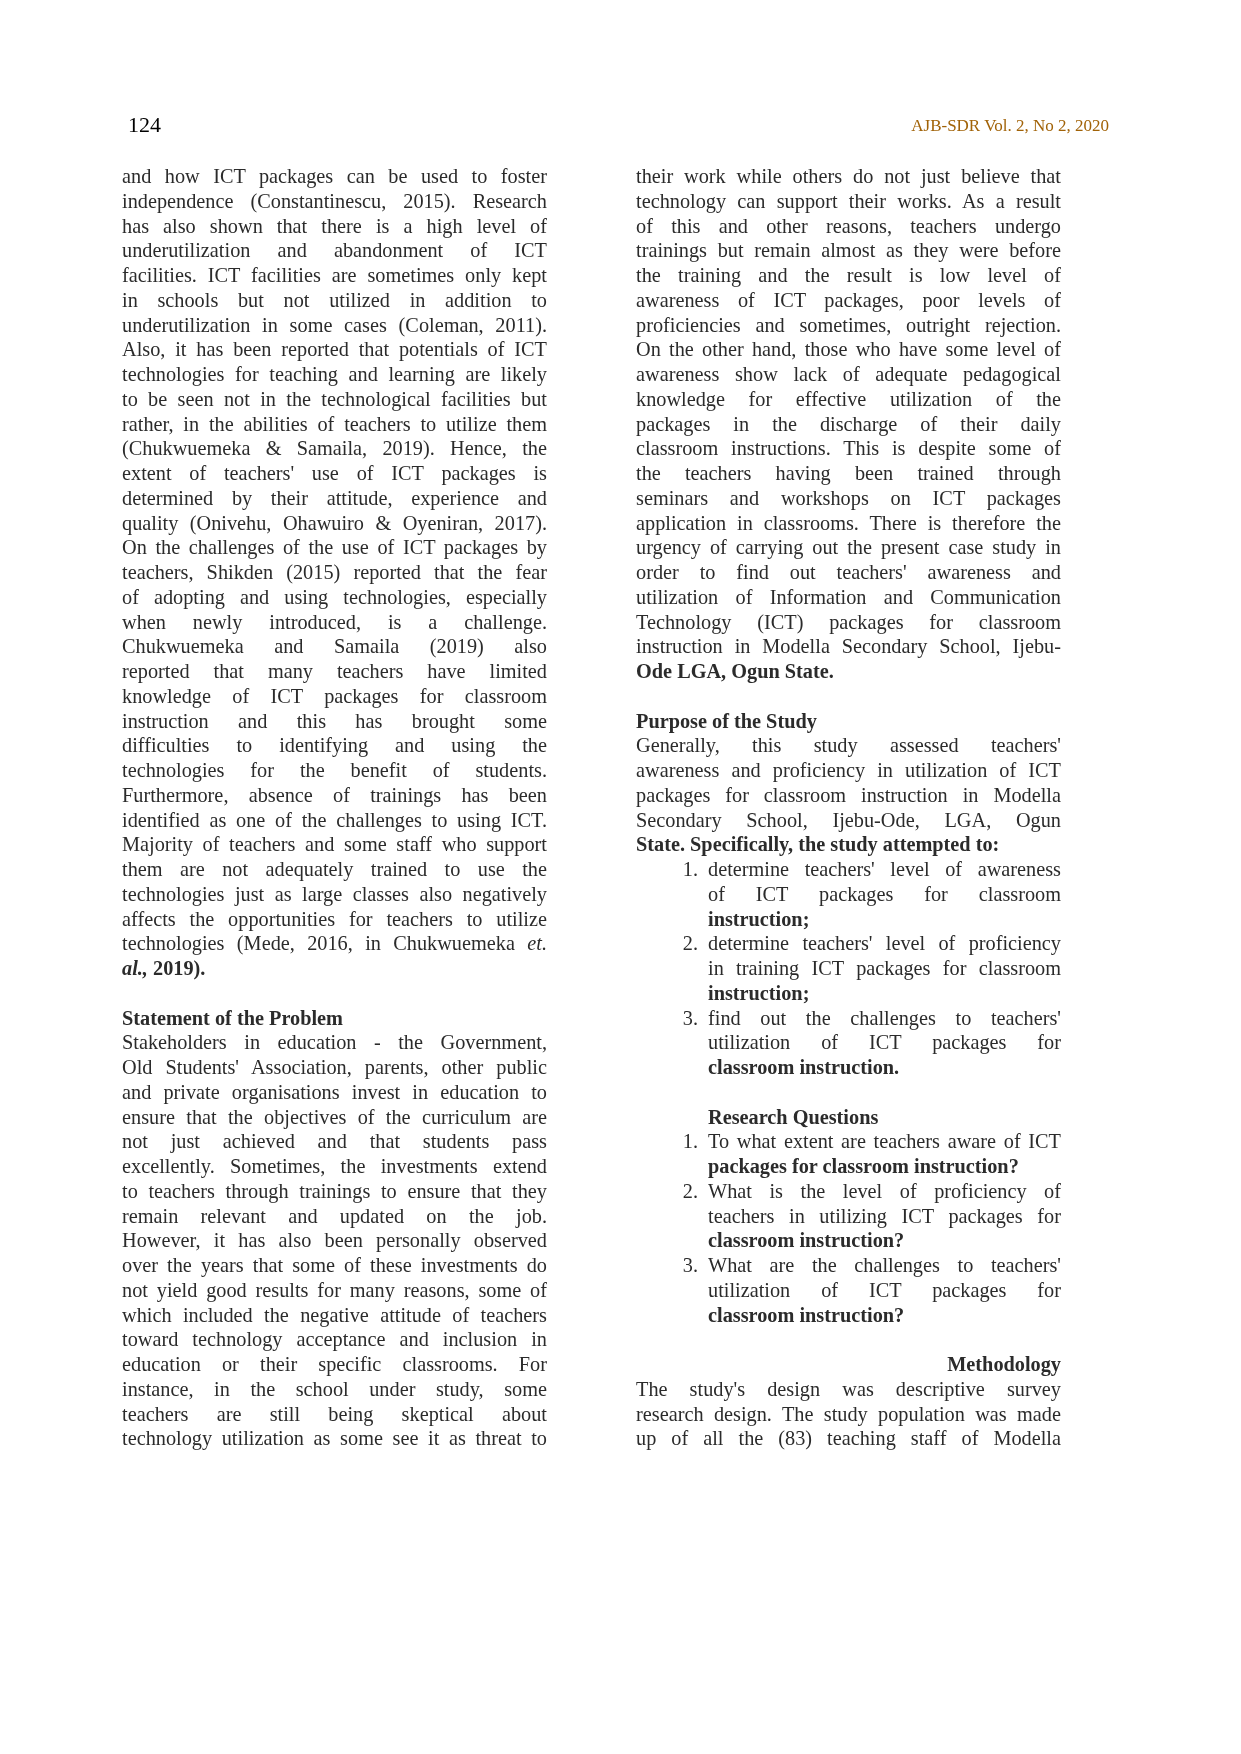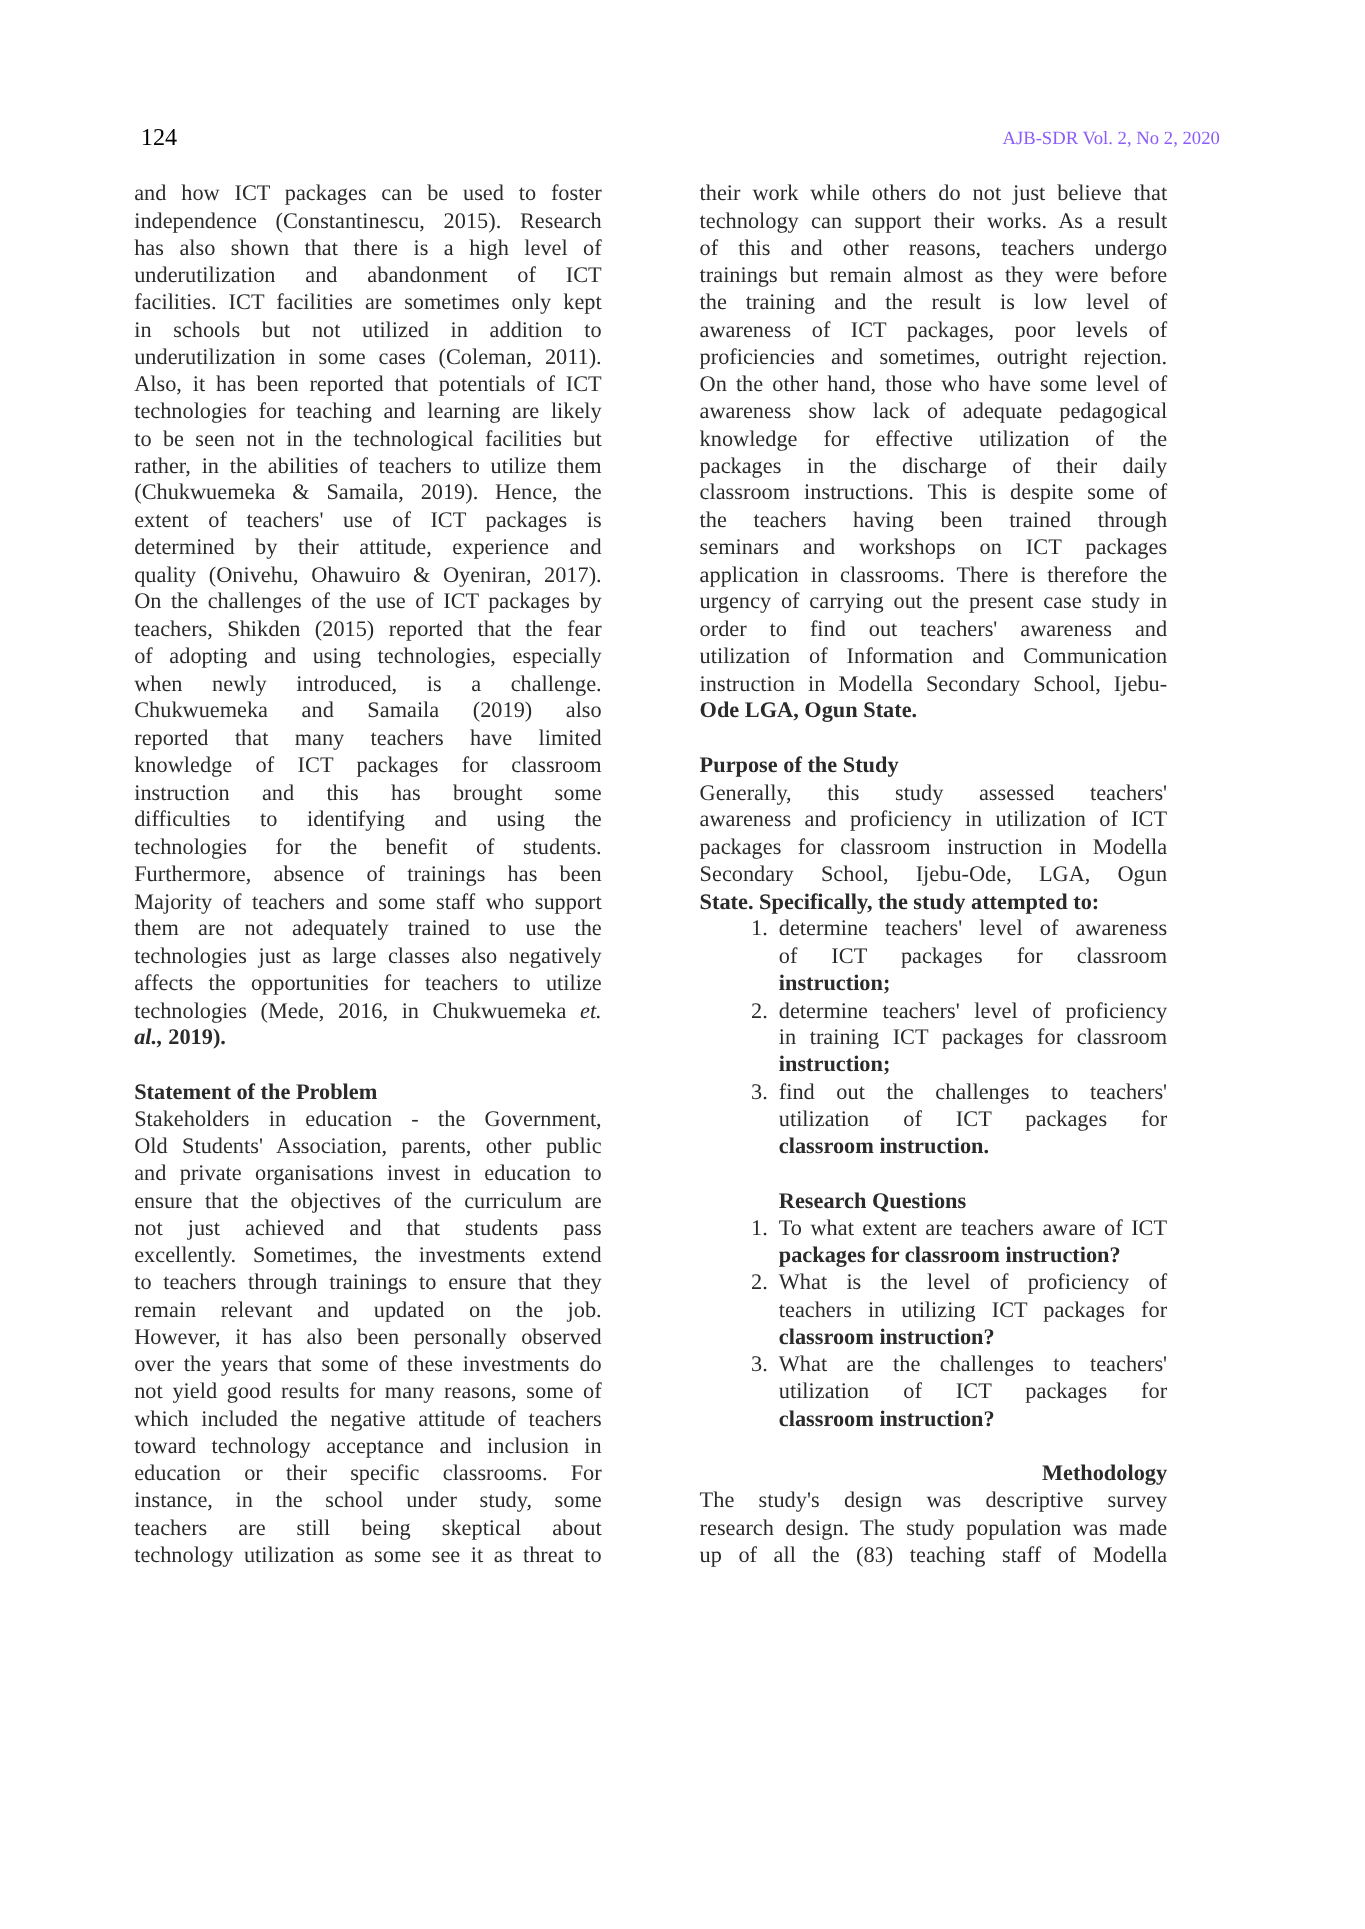--- a/index.html
+++ b/index.html
@@ -1,19 +1,19 @@
 <!DOCTYPE html>
 <html><head>
 <meta charset="utf-8">
 <style>
   html, body { margin: 0; padding: 0; background: #ffffff; }
   body { width: 1241px; height: 1754px; position: relative; overflow: hidden;
          font-family: "Liberation Serif", "DejaVu Serif", serif; color: #2b2b2b; }
   .page-number { position: absolute; left: 128px; top: 112px; font-size: 22px; color: #000000; }
-  .running-head { position: absolute; right: 132px; top: 116px; font-size: 17px; color: #8b5cf6; }
+  .running-head { position: absolute; right: 132px; top: 116px; font-size: 17px; color: #a16207; }
   .col { position: absolute; top: 164px; width: 425px; font-size: 20.3px; line-height: 24.75px; }
   .col.left { left: 122px; }
   .col.right { left: 636px; }
   .line { display: block; height: 24.75px; white-space: nowrap; text-align: justify; text-align-last: justify; overflow: visible; }
   .line.last { text-align-last: left; font-weight: bold; }
   .blank { display: block; height: 24.75px; }
   .heading { display: block; height: 24.75px; font-weight: bold; white-space: nowrap; }
   .heading.indent { padding-left: 72px; }
   .heading.small-indent { padding-left: 6px; text-align: right; }
   .item { display: flex; }
@@ -49,20 +49,21 @@
     <span class="line">teachers, Shikden (2015) reported that the fear</span>
     <span class="line">of adopting and using technologies, especially</span>
     <span class="line">when newly introduced, is a challenge.</span>
     <span class="line">Chukwuemeka and Samaila (2019) also</span>
     <span class="line">reported that many teachers have limited</span>
     <span class="line">knowledge of ICT packages for classroom</span>
     <span class="line">instruction and this has brought some</span>
     <span class="line">difficulties to identifying and using the</span>
     <span class="line">technologies for the benefit of students.</span>
     <span class="line">Furthermore, absence of trainings has been</span>
+    <span class="line">identified as one of the challenges to using ICT.</span>
     <span class="line">Majority of teachers and some staff who support</span>
     <span class="line">them are not adequately trained to use the</span>
     <span class="line">technologies just as large classes also negatively</span>
     <span class="line">affects the opportunities for teachers to utilize</span>
     <span class="line"><span>technologies (Mede, 2016, in Chukwuemeka </span><em>et.</em></span>
     <span class="line last"><em>al.,</em><span> 2019).</span></span>
   </div>
   <span class="blank"></span>
   <span class="heading">Statement of the Problem</span>
   <div>
@@ -99,20 +100,21 @@
     <span class="line">awareness show lack of adequate pedagogical</span>
     <span class="line">knowledge for effective utilization of the</span>
     <span class="line">packages in the discharge of their daily</span>
     <span class="line">classroom instructions. This is despite some of</span>
     <span class="line">the teachers having been trained through</span>
     <span class="line">seminars and workshops on ICT packages</span>
     <span class="line">application in classrooms. There is therefore the</span>
     <span class="line">urgency of carrying out the present case study in</span>
     <span class="line">order to find out teachers' awareness and</span>
     <span class="line">utilization of Information and Communication</span>
+    <span class="line">Technology (ICT) packages for classroom</span>
     <span class="line">instruction in Modella Secondary School, Ijebu-</span>
     <span class="line last">Ode LGA, Ogun State.</span>
   </div>
   <span class="blank"></span>
   <span class="heading">Purpose of the Study</span>
   <div>
     <span class="line">Generally, this study assessed teachers'</span>
     <span class="line">awareness and proficiency in utilization of ICT</span>
     <span class="line">packages for classroom instruction in Modella</span>
     <span class="line">Secondary School, Ijebu-Ode, LGA, Ogun</span>

